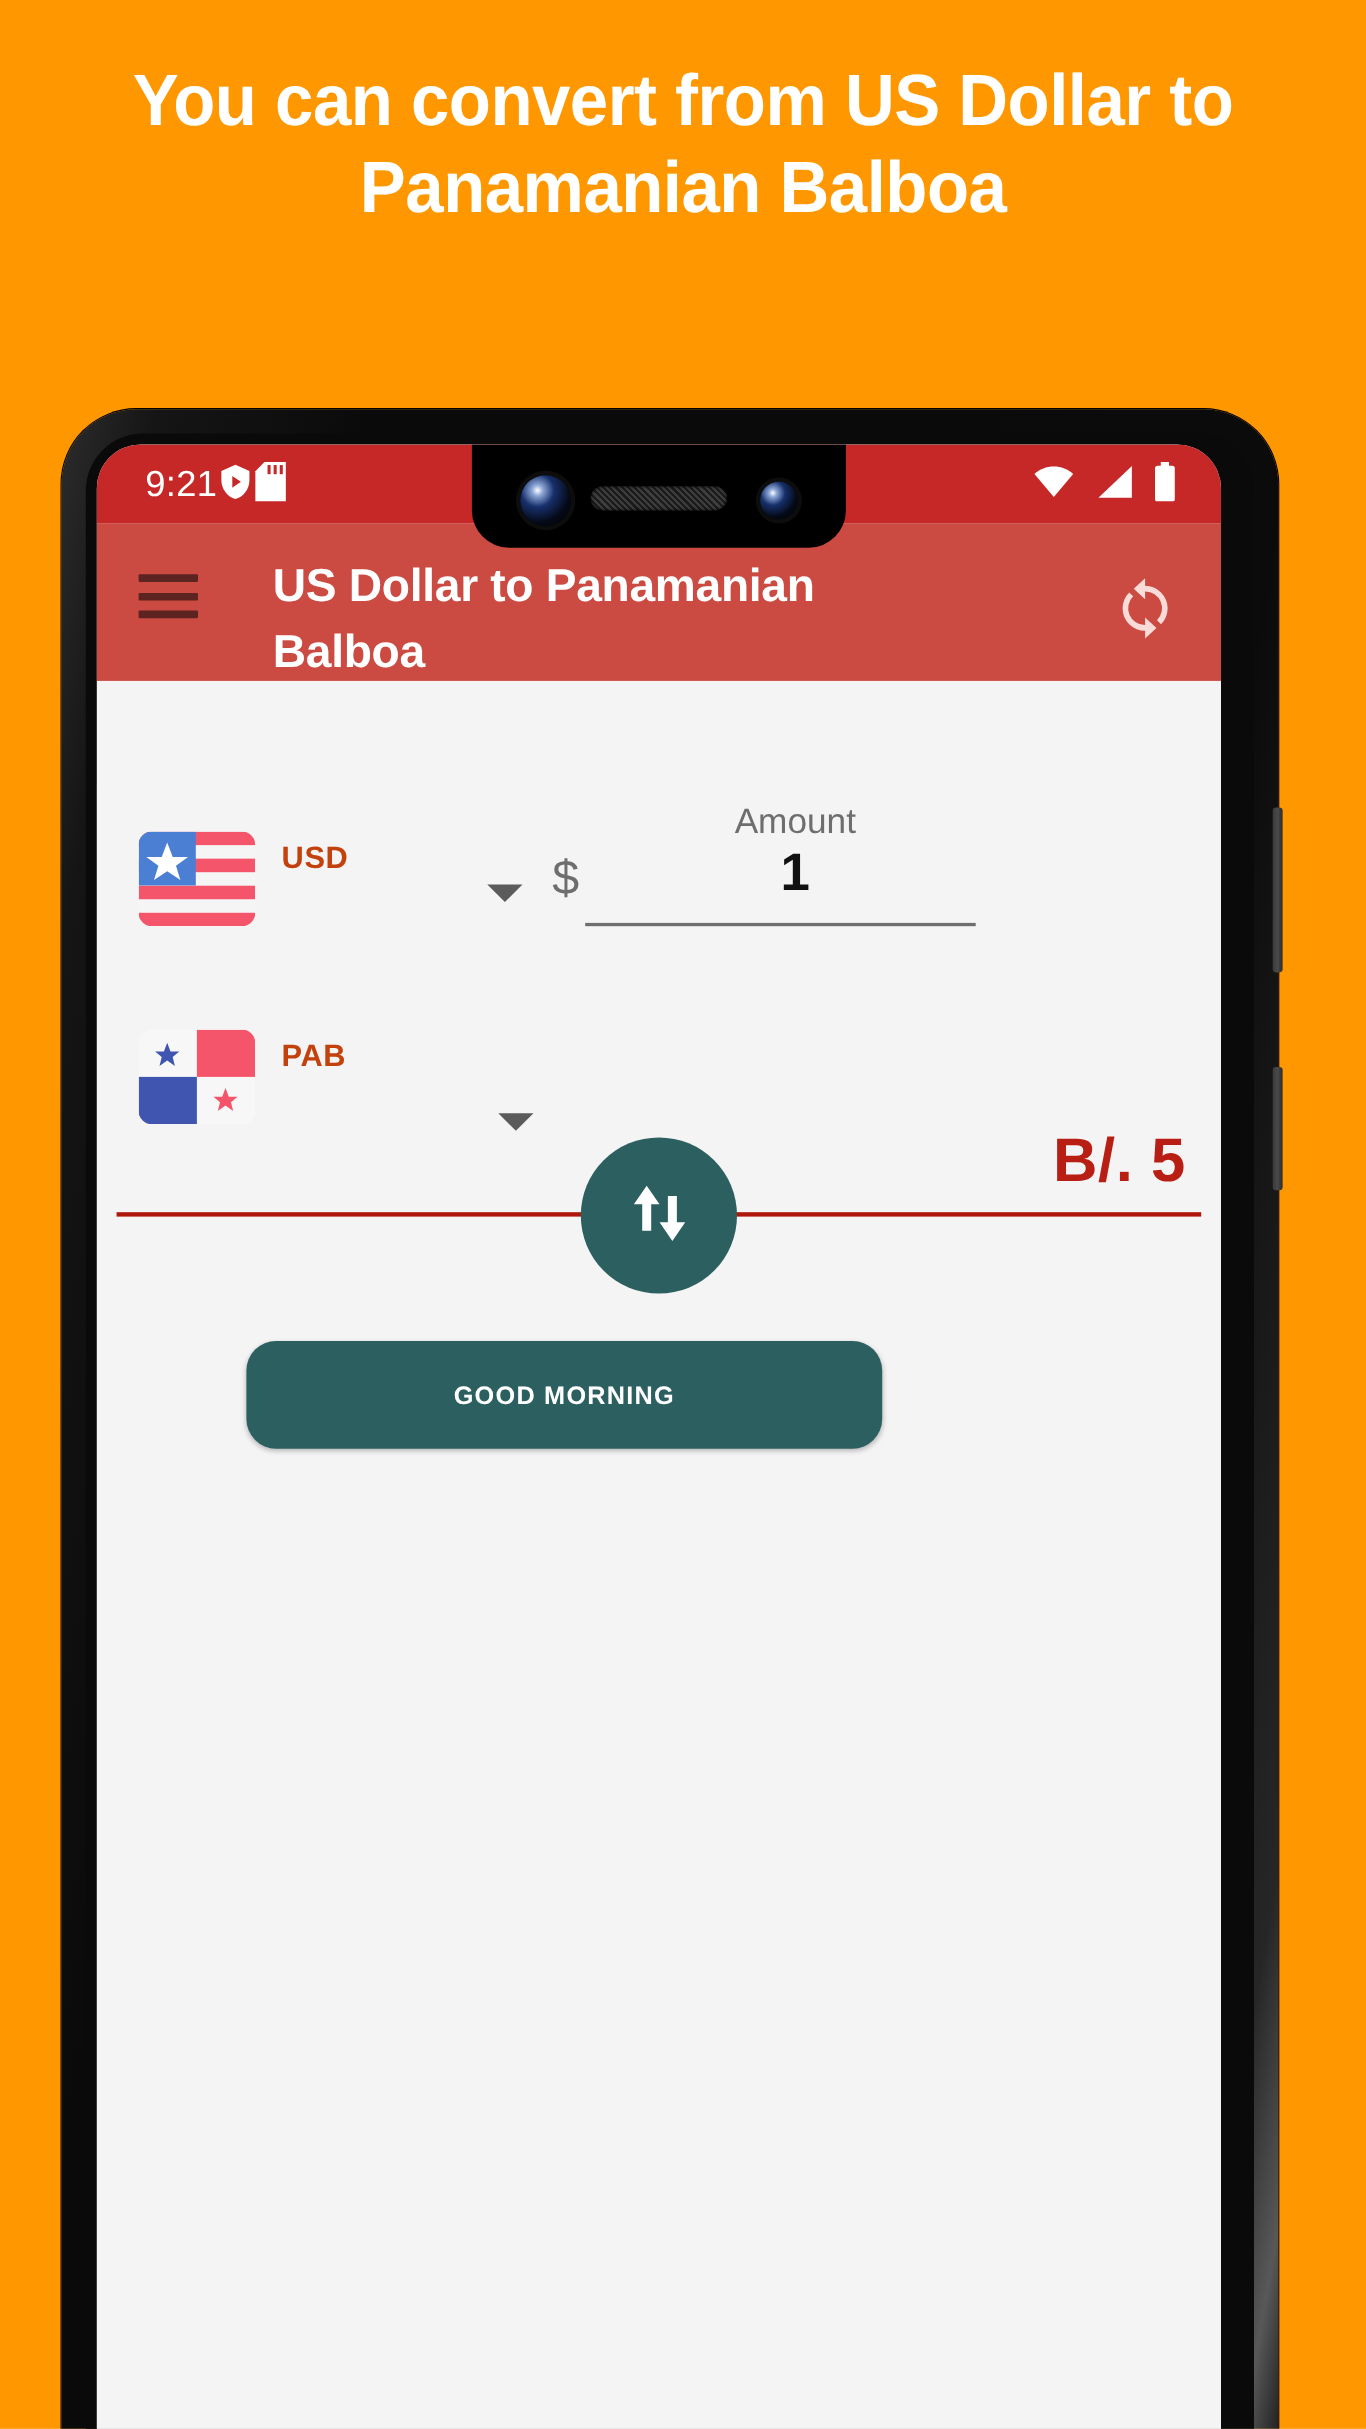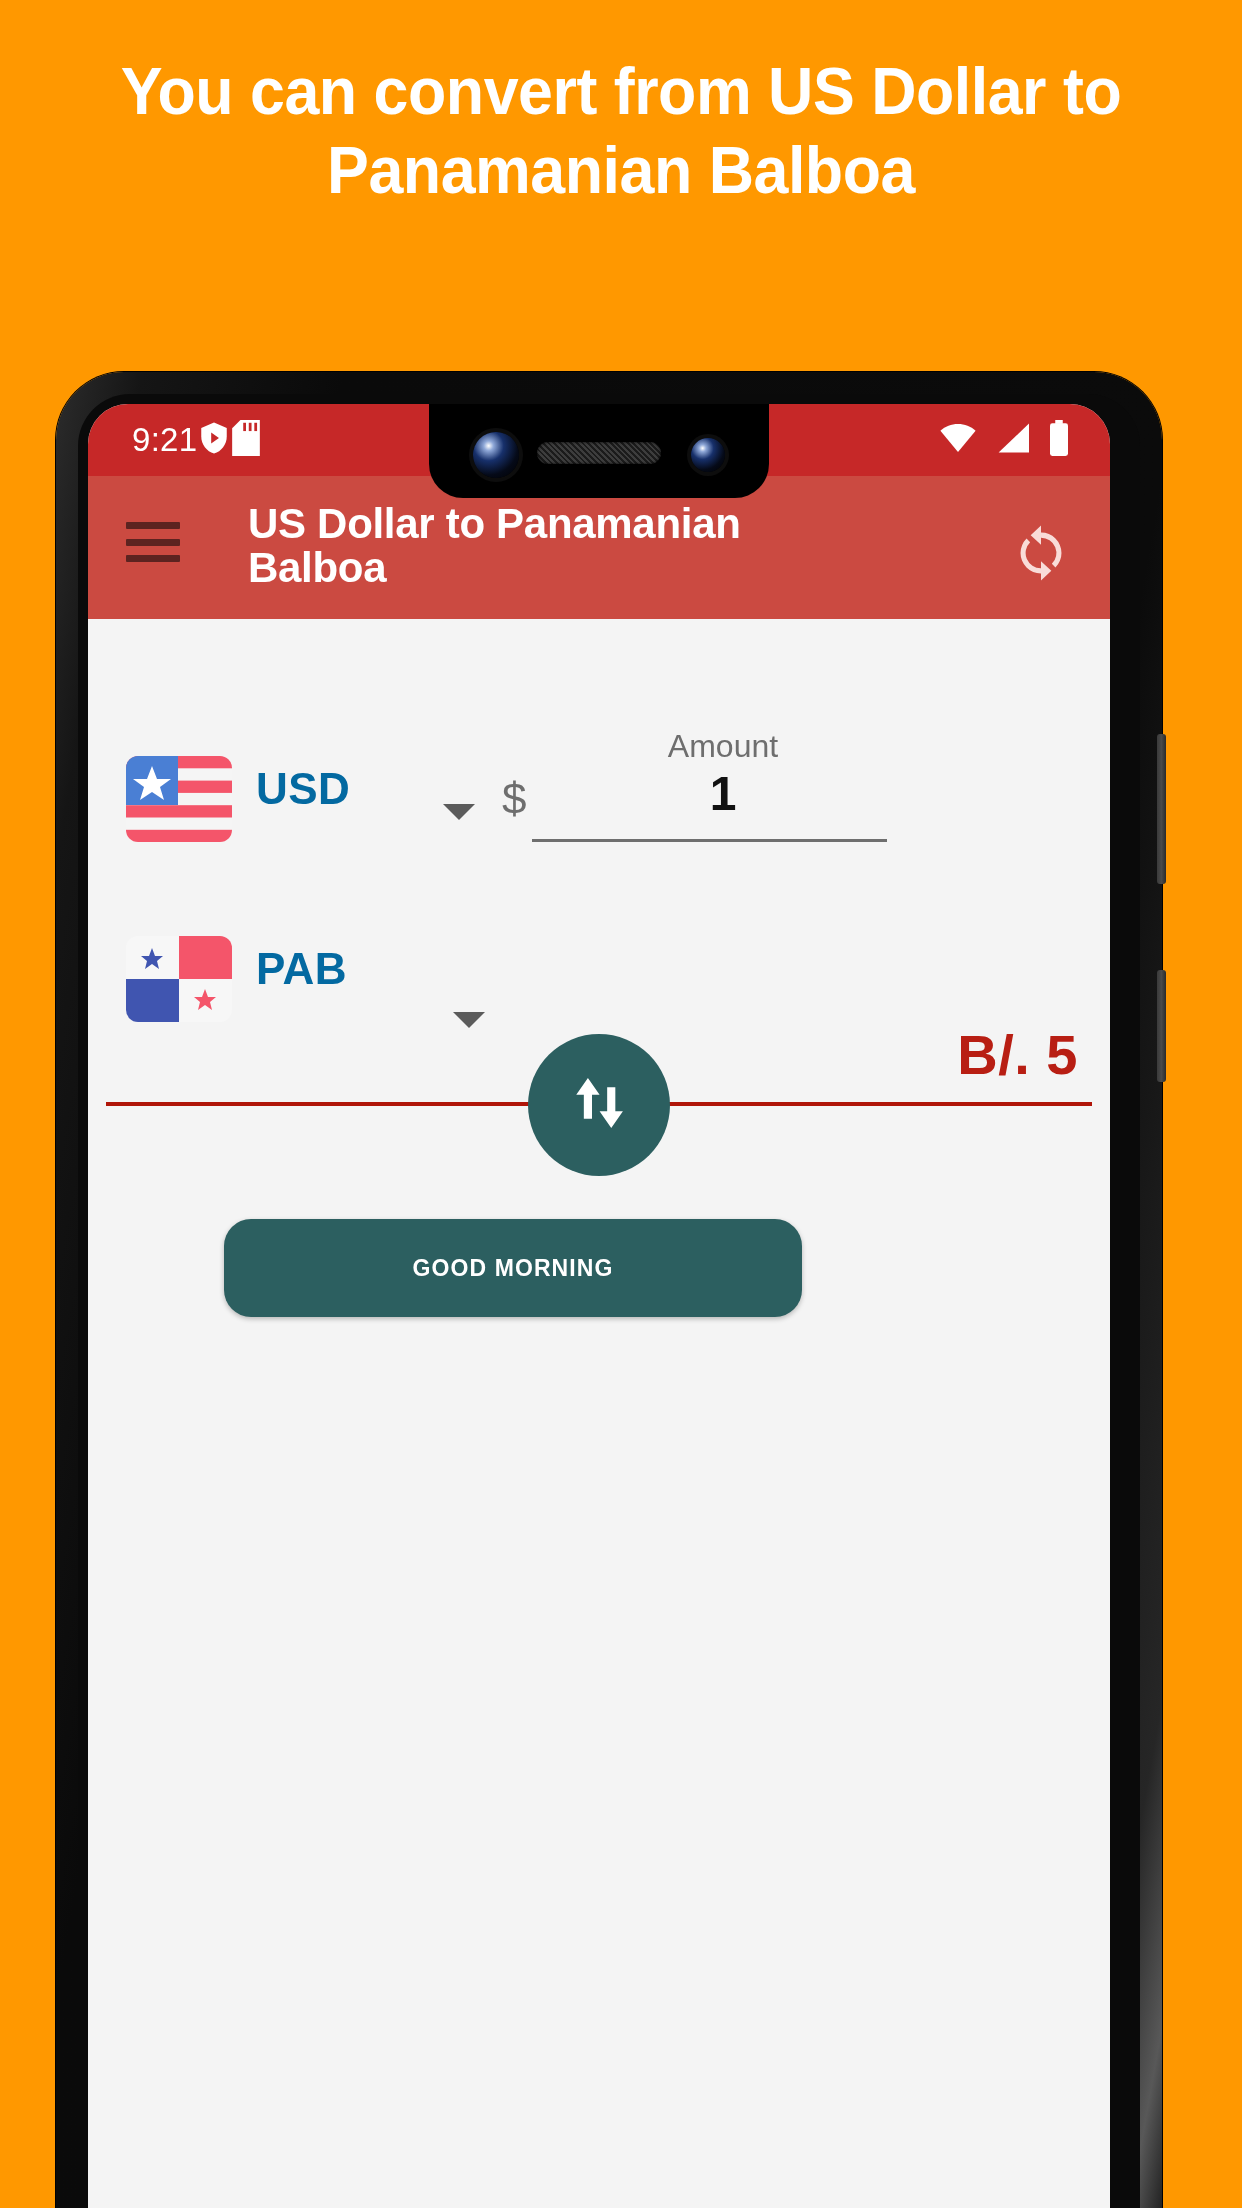--- a/index.html
+++ b/index.html
@@ -170,21 +170,21 @@
     border-radius: 1px;
   }
   .appbar-title {
     position: absolute;
     left: 160px;
     top: 26px;
     width: 640px;
     color: #FFFFFF;
     font-size: 42px;
     font-weight: bold;
-    line-height: 44px;
+    line-height: 60px;
     letter-spacing: -0.3px;
   }
   .refresh-icon {
     position: absolute;
     right: 38px;
     top: 46px;
     width: 62px;
     height: 62px;
   }
 
@@ -238,22 +238,22 @@
     height: 86px;
     border-radius: 12px;
     overflow: hidden;
     background: #F5F5F5;
   }
   .flag.usd { left: 38px; top: 42px; }
   .flag.pab { left: 38px; top: 32px; }
 
   .cur-code {
     position: absolute;
-    color: #0369a1;
-    font-size: 44px;
+    color: #c2410c;
+    font-size: 28px;
     font-weight: bold;
     letter-spacing: 0.5px;
   }
   .cur-code.usd { left: 168px; top: 50px; }
   .cur-code.pab { left: 168px; top: 40px; }
 
   .caret {
     position: absolute;
     width: 0; height: 0;
     border-left: 16px solid transparent;

